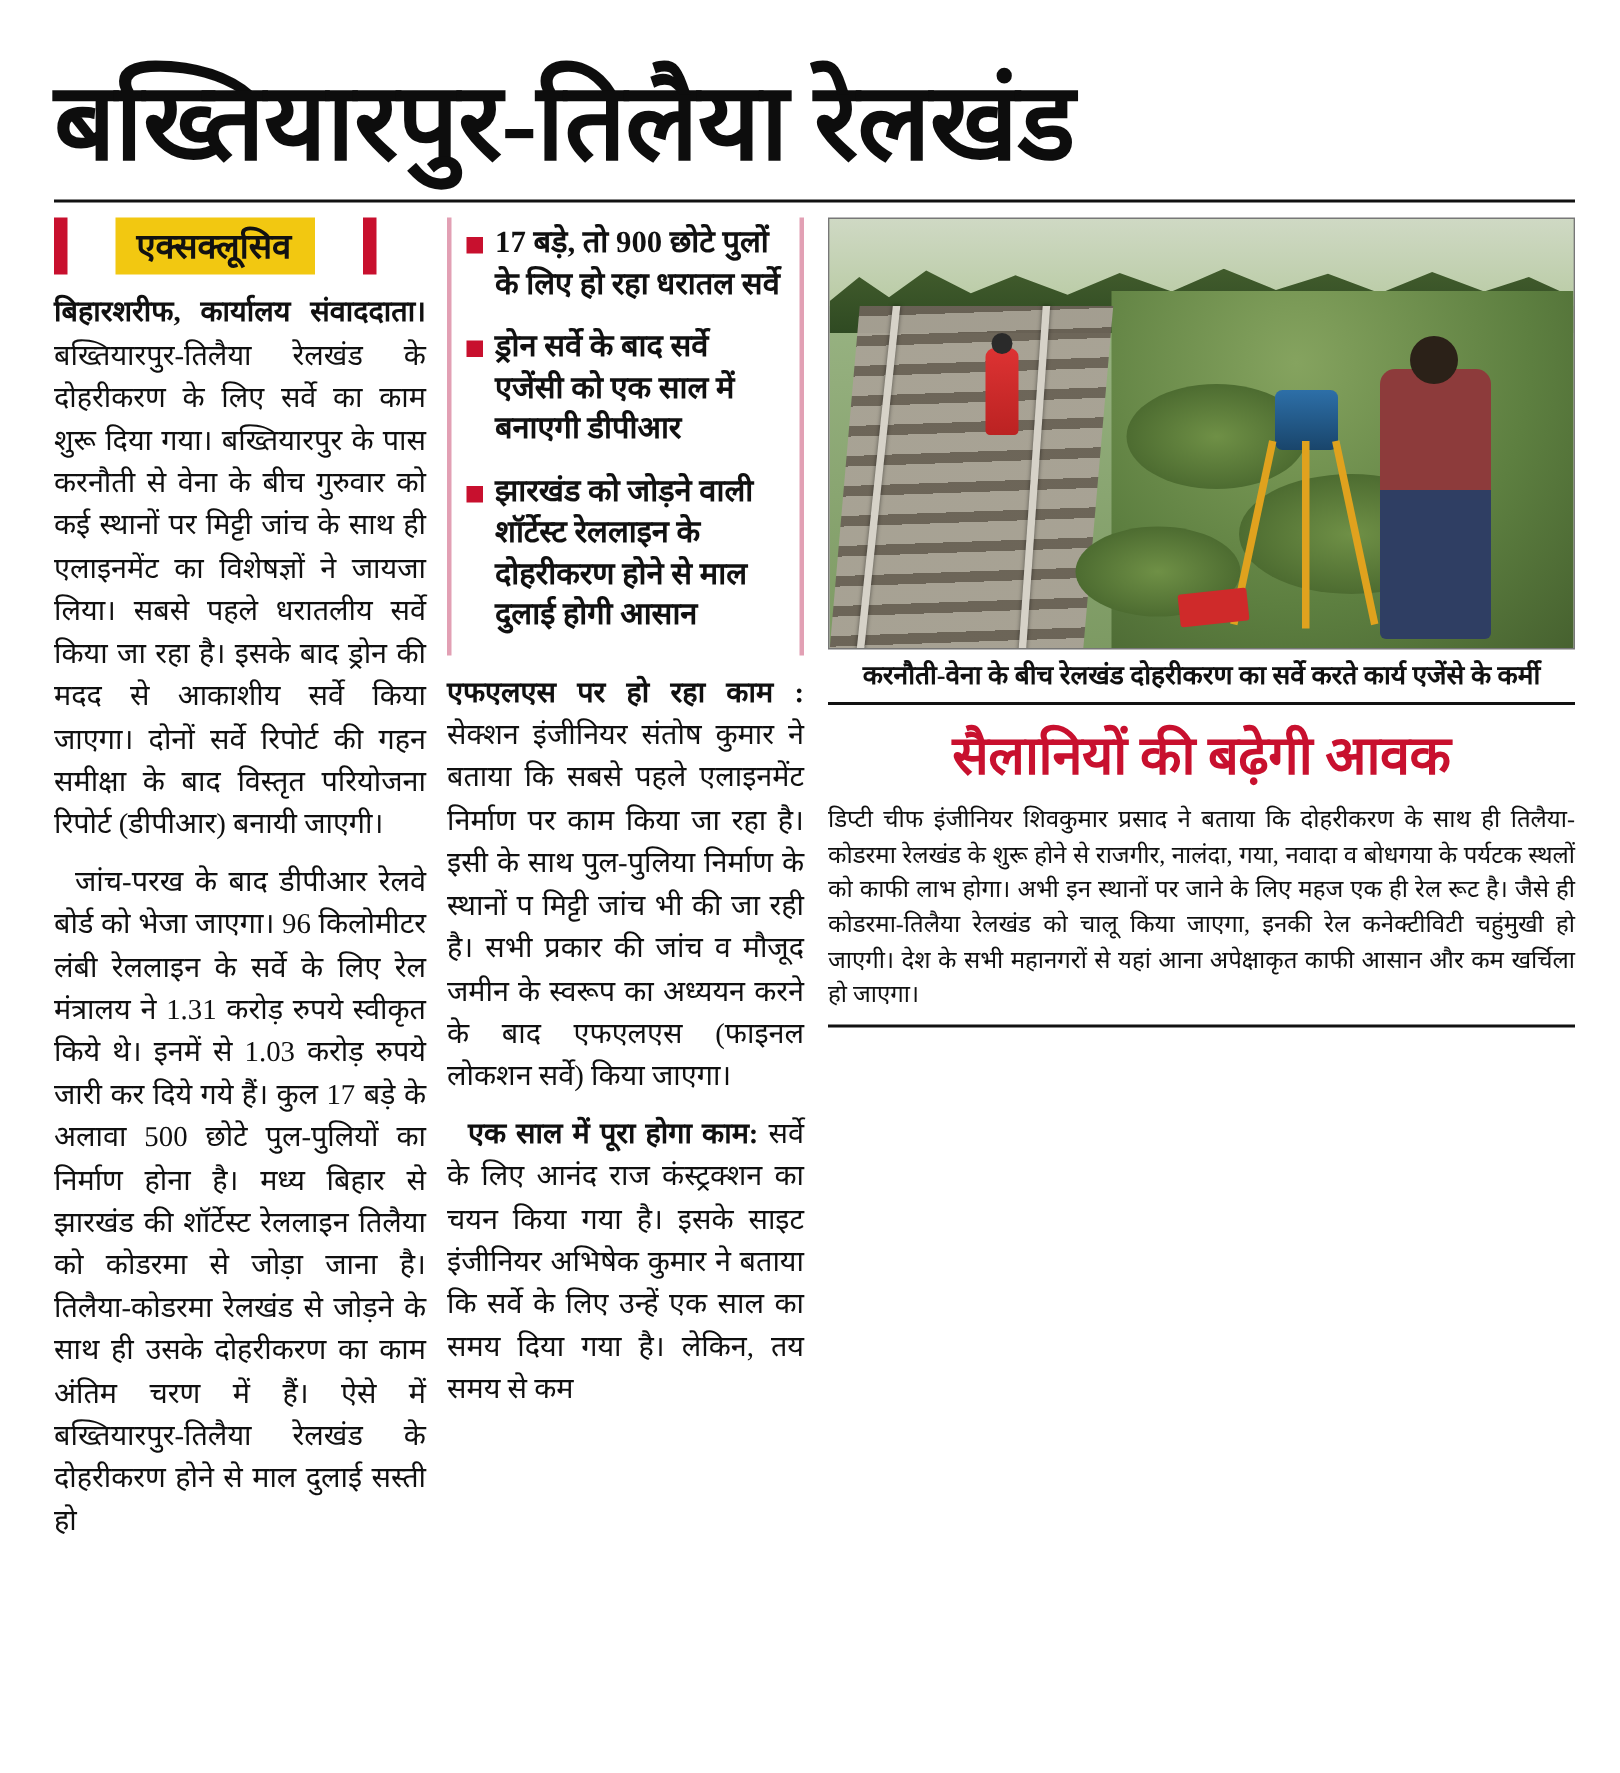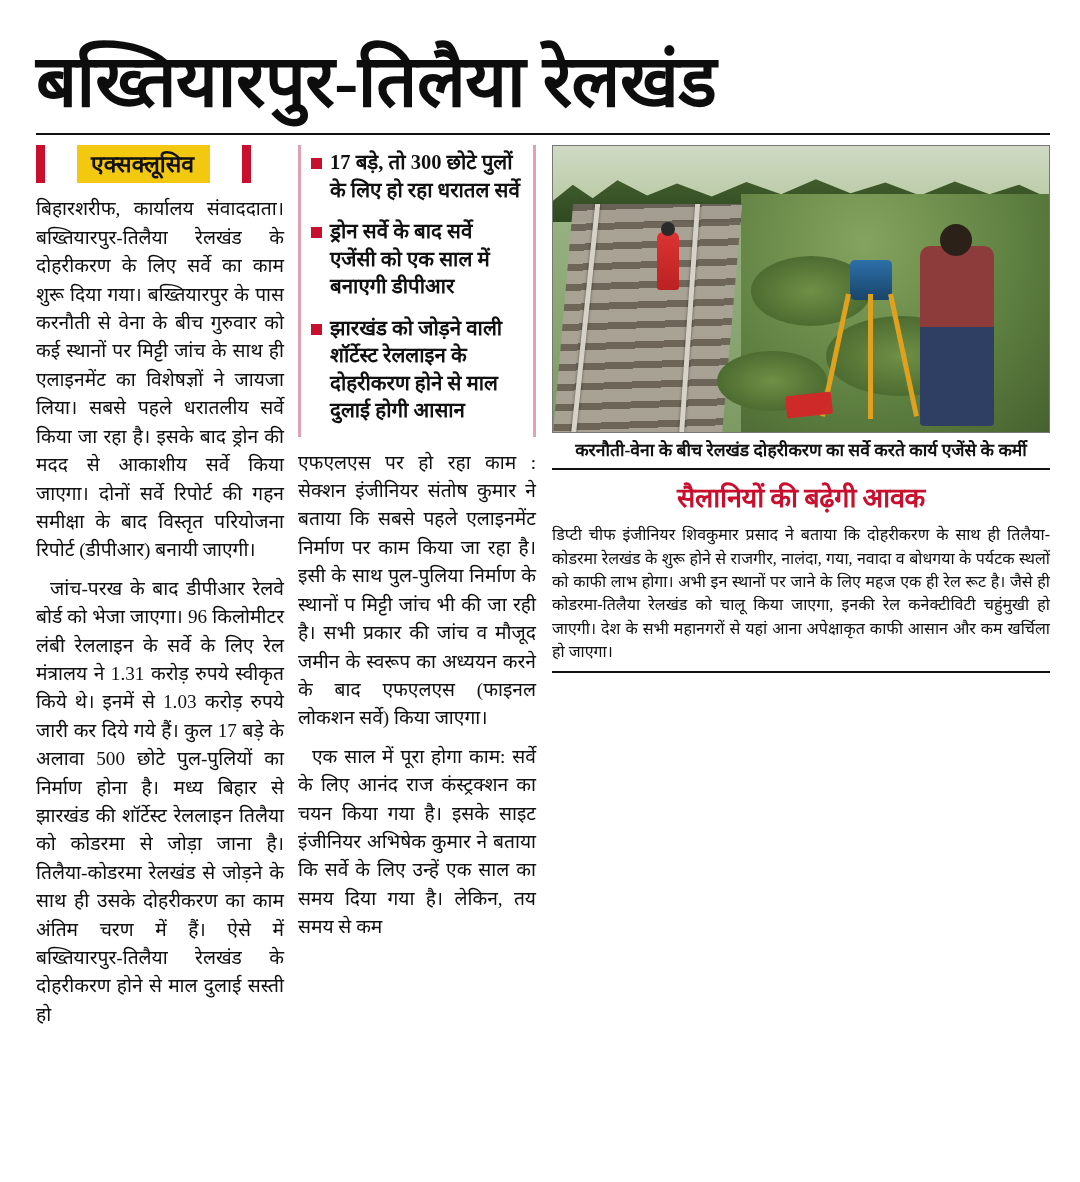--- a/index.html
+++ b/index.html
@@ -92,21 +92,21 @@
 
   .body-text {
     font-size: 19.2px;
     line-height: 1.48;
     text-align: justify;
     color: #101010;
     font-family: "Liberation Serif", serif;
   }
   .body-text p { margin: 0 0 0 0; }
   .body-text p + p { margin-top: 10px; text-indent: 14px; }
-  .body-text b { font-weight: normal; margin-top: 36px; }
+  .body-text b { font-weight: bold; margin-top: 36px; }
 
   
   .bullets {
     border-left: 3px solid #e2a0b4;
     border-right: 3px solid #e2a0b4;
     padding: 4px 10px 10px 10px;
     margin-bottom: 12px;
   }
   .bullet {
     display: flex;
@@ -233,21 +233,21 @@
     font-weight: bold;
     text-align: center;
     padding: 7px 2px 6px 2px;
     color: #111;
     border-bottom: 2px solid #111;
     line-height: 1.25;
   }
   .sub-headline {
     color: #c8102e;
     font-weight: bold;
-    font-size: 27px;
+    font-size: 36px;
     text-align: center;
     padding: 8px 0 8px 0;
     letter-spacing: -0.3px;
   }
   .photo-body {
     font-size: 16px;
     line-height: 1.46;
     text-align: justify;
   }
   .col3-divider {
@@ -278,21 +278,21 @@
       <div class="body-text">
         <p><b>बिहारशरीफ, कार्यालय संवाददाता।</b> <span>बख्तियारपुर-तिलैया रेलखंड के दोहरीकरण के लिए सर्वे का काम शुरू दिया गया। बख्तियारपुर के पास करनौती से वेना के बीच गुरुवार को कई स्थानों पर मिट्टी जांच के साथ ही एलाइनमेंट का विशेषज्ञों ने जायजा लिया। सबसे पहले धरातलीय सर्वे किया जा रहा है। इसके बाद ड्रोन की मदद से आकाशीय सर्वे किया जाएगा। दोनों सर्वे रिपोर्ट की गहन समीक्षा के बाद विस्तृत परियोजना रिपोर्ट (डीपीआर) बनायी जाएगी।</span></p>
         <p>जांच-परख के बाद डीपीआर रेलवे बोर्ड को भेजा जाएगा। 96 किलोमीटर लंबी रेललाइन के सर्वे के लिए रेल मंत्रालय ने 1.31 करोड़ रुपये स्वीकृत किये थे। इनमें से 1.03 करोड़ रुपये जारी कर दिये गये हैं। कुल 17 बड़े के अलावा 500 छोटे पुल-पुलियों का निर्माण होना है। मध्य बिहार से झारखंड की शॉर्टेस्ट रेललाइन तिलैया को कोडरमा से जोड़ा जाना है। तिलैया-कोडरमा रेलखंड से जोड़ने के साथ ही उसके दोहरीकरण का काम अंतिम चरण में हैं। ऐसे में बख्तियारपुर-तिलैया रेलखंड के दोहरीकरण होने से माल दुलाई सस्ती हो</p>
       </div>
     </div>
 
     <div class="col2">
       <div class="bullets">
         <div class="bullet">
           <div class="sq"></div>
-          <div class="btxt">17 बड़े, तो 300 छोटे पुलों के लिए हो रहा धरातल सर्वे</div>
+          <div class="btxt">17 बड़े, तो 900 छोटे पुलों के लिए हो रहा धरातल सर्वे</div>
         </div>
         <div class="bullet">
           <div class="sq"></div>
           <div class="btxt">ड्रोन सर्वे के बाद सर्वे एजेंसी को एक साल में बनाएगी डीपीआर</div>
         </div>
         <div class="bullet">
           <div class="sq"></div>
           <div class="btxt">झारखंड को जोड़ने वाली शॉर्टेस्ट रेललाइन के दोहरीकरण होने से माल दुलाई होगी आसान</div>
         </div>
       </div>

